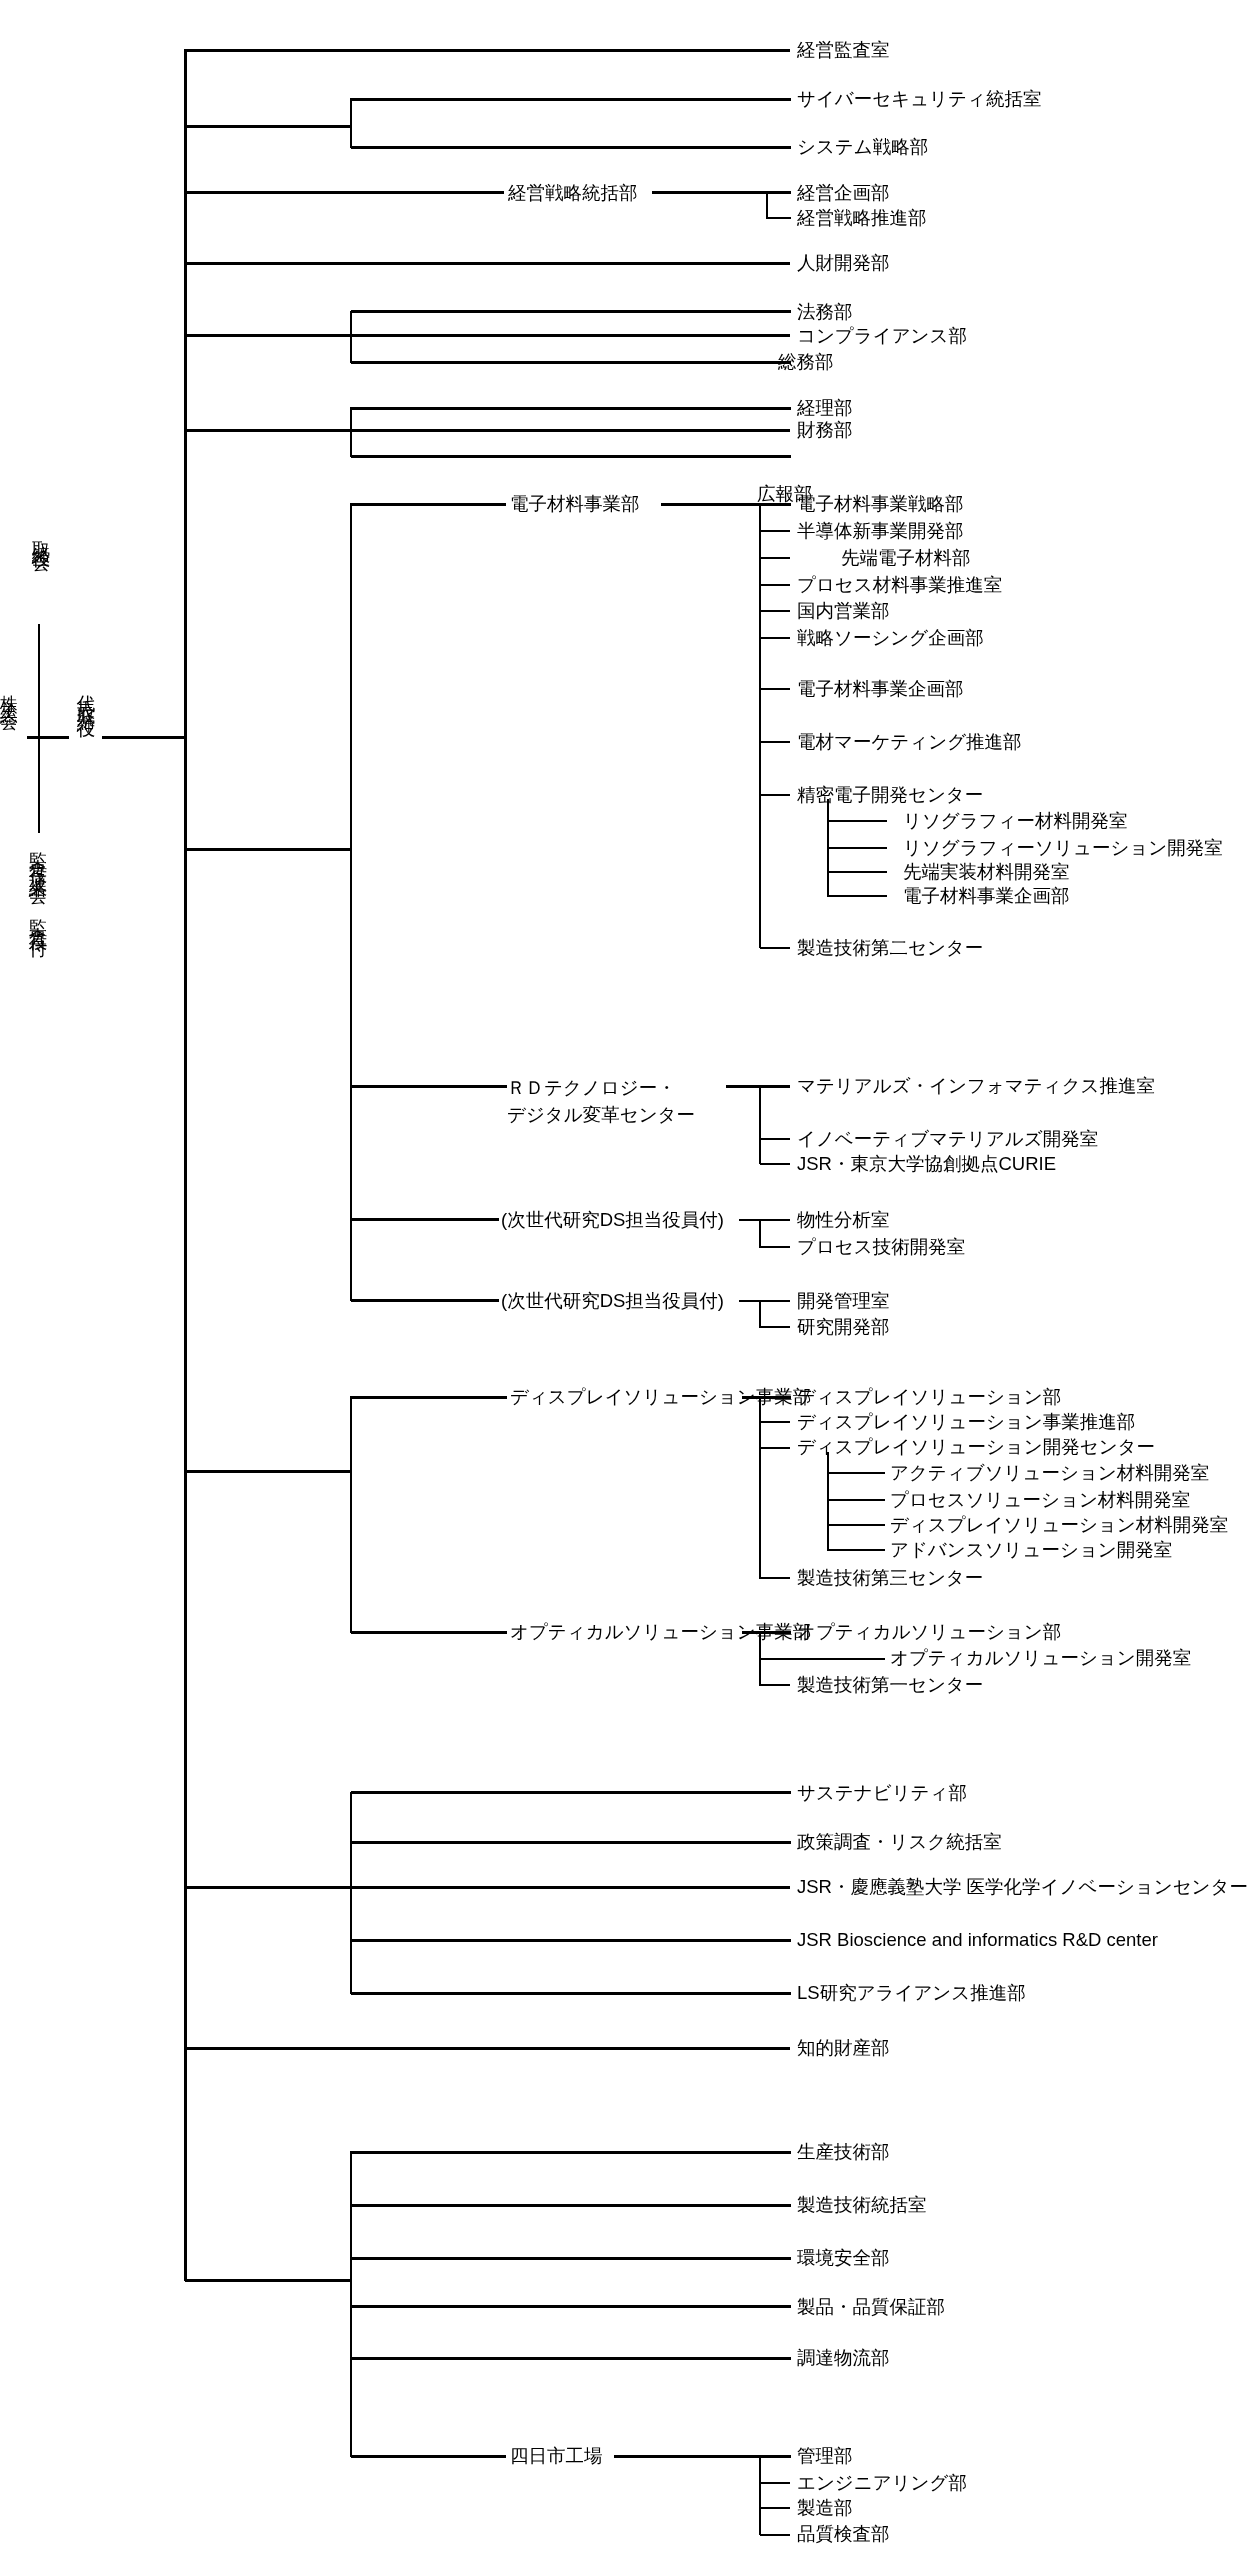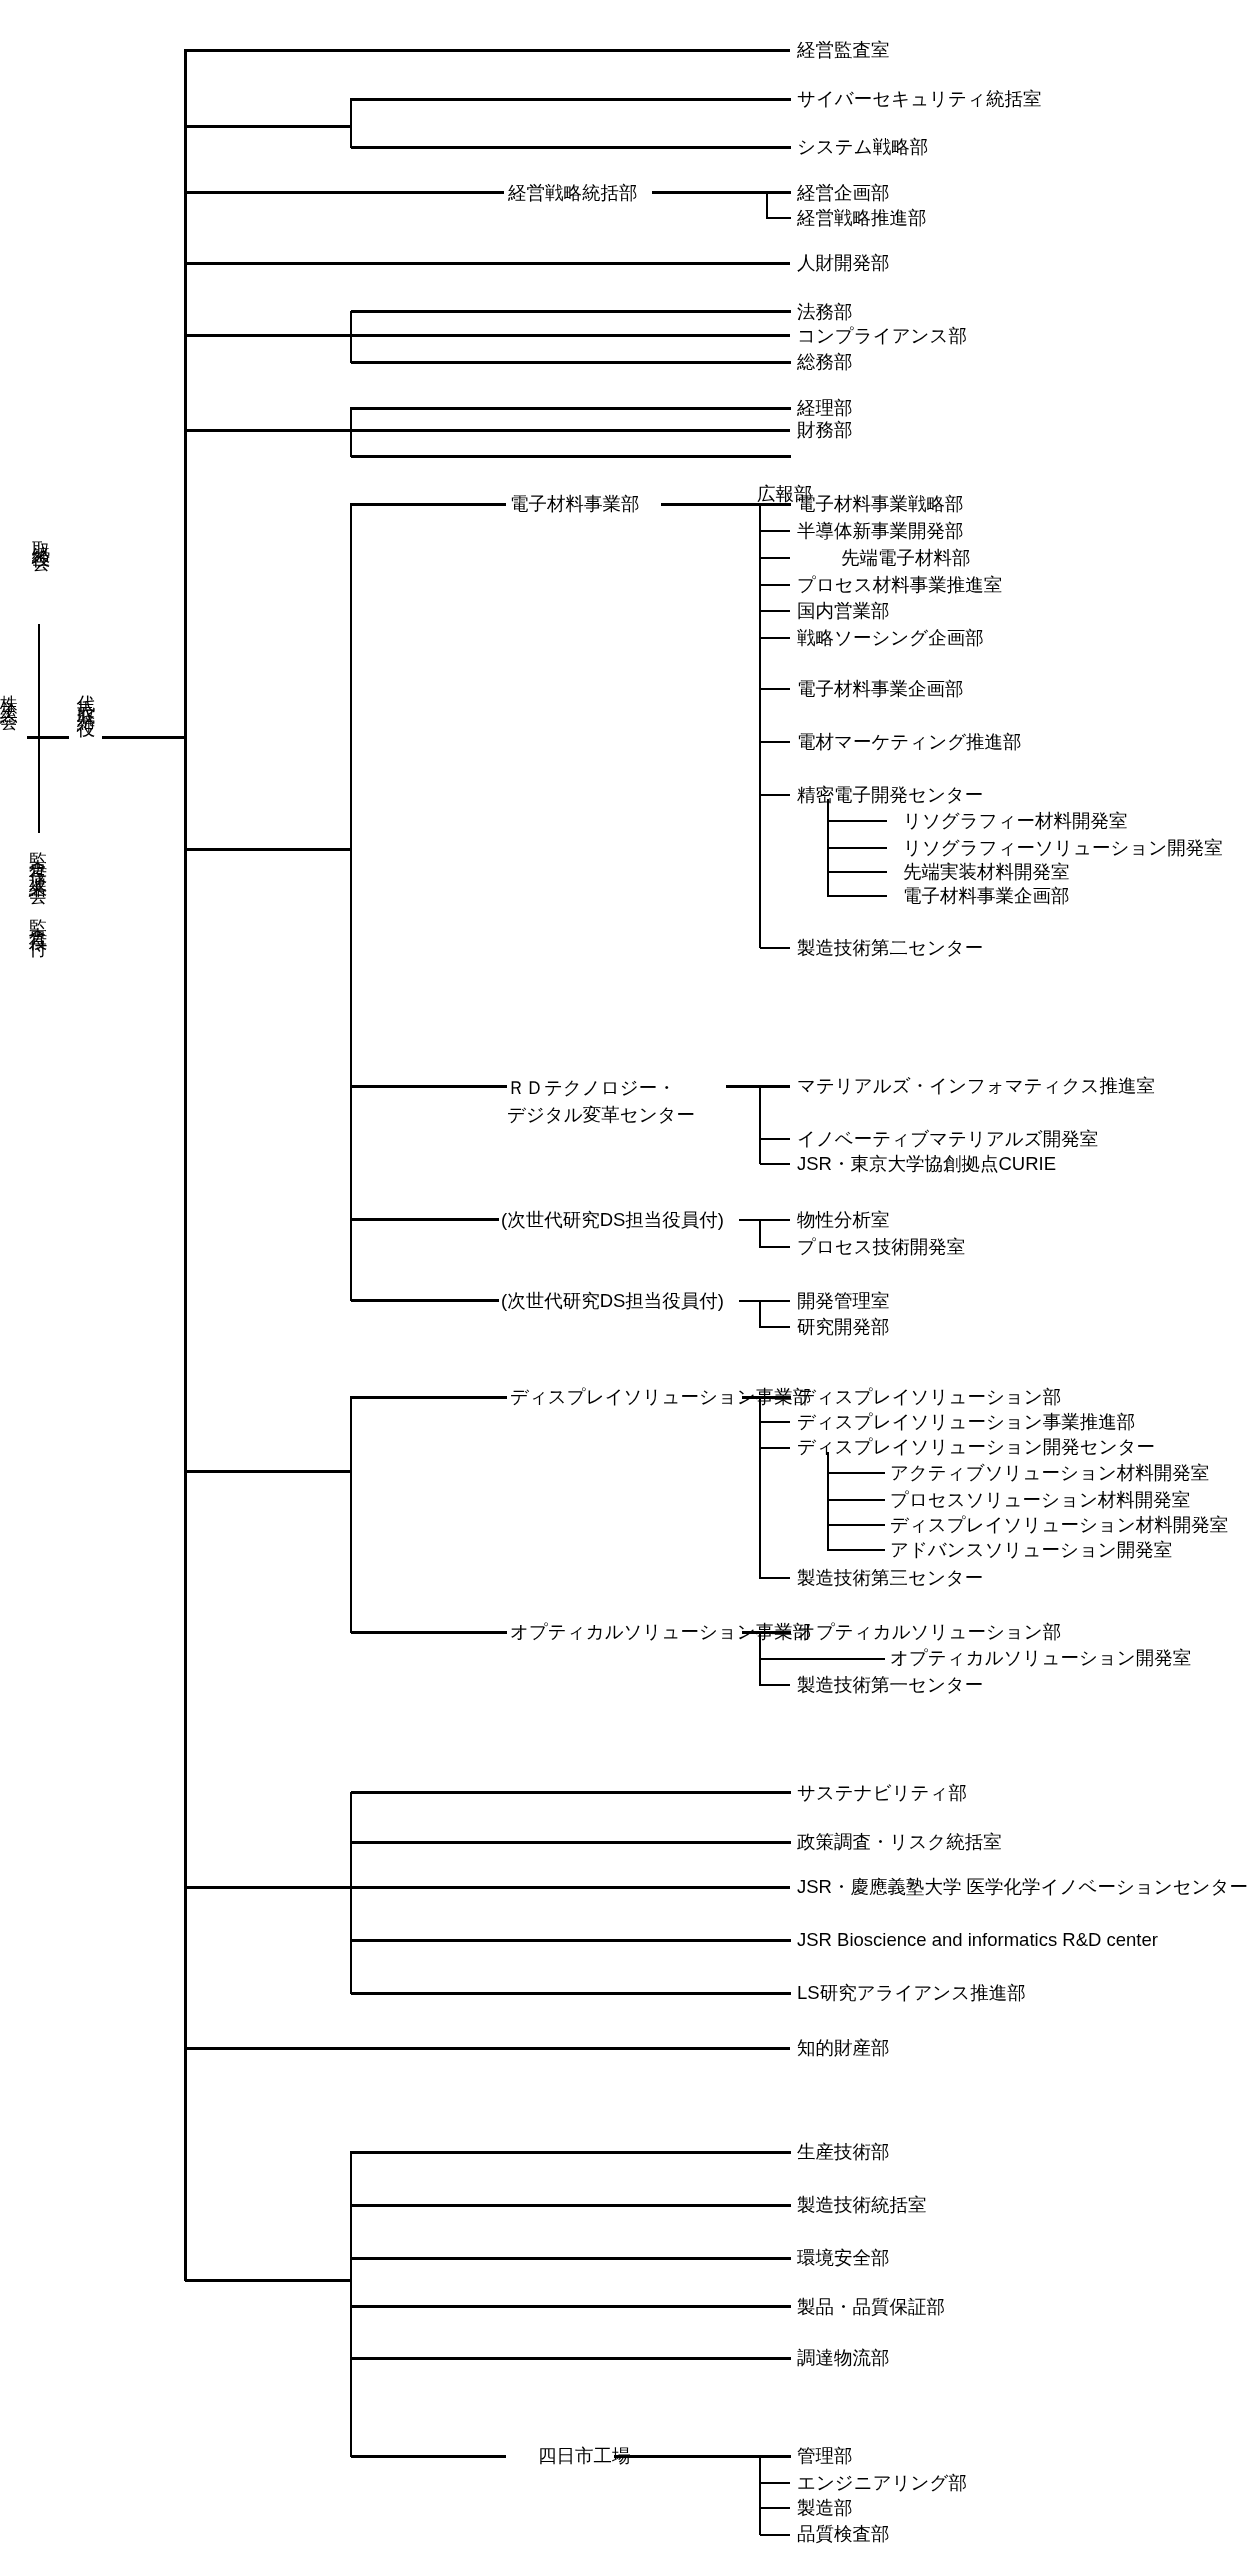--- a/index.html
+++ b/index.html
@@ -128,21 +128,21 @@
     <div class="vline" style="left: 759px; top: 2455px; width: 1.8px; height: 80px; background: rgb(0, 0, 0);"></div>
     <div class="label" style="left: 797px; top: 50px;">経営監査室</div>
     <div class="label" style="left: 797px; top: 99px;">サイバーセキュリティ統括室</div>
     <div class="label" style="left: 797px; top: 147px;">システム戦略部</div>
     <div class="label" style="left: 508px; top: 193px;">経営戦略統括部</div>
     <div class="label" style="left: 797px; top: 193px;">経営企画部</div>
     <div class="label" style="left: 797px; top: 218px;">経営戦略推進部</div>
     <div class="label" style="left: 797px; top: 263px;">人財開発部</div>
     <div class="label" style="left: 797px; top: 312px;">法務部</div>
     <div class="label" style="left: 797px; top: 336px;">コンプライアンス部</div>
-    <div class="label" style="left: 797px; top: 362px; text-align: center;">総務部</div>
+    <div class="label" style="left: 778px; top: 362px; text-align: center;">総務部</div>
     <div class="label" style="left: 797px; top: 408px;">経理部</div>
     <div class="label" style="left: 797px; top: 430px;">財務部</div>
     <div class="label" style="left: 757px; top: 457px; margin-top: 37px;">広報部</div>
     <div class="label" style="left: 510px; top: 504px;">電子材料事業部</div>
     <div class="label" style="left: 797px; top: 504px;">電子材料事業戦略部</div>
     <div class="label" style="left: 797px; top: 531px;">半導体新事業開発部</div>
     <div class="label" style="left: 797px; top: 558px; margin-left: 44px;">先端電子材料部</div>
     <div class="label" style="left: 797px; top: 585px;">プロセス材料事業推進室</div>
     <div class="label" style="left: 797px; top: 611px;">国内営業部</div>
     <div class="label" style="left: 797px; top: 638px;">戦略ソーシング企画部</div>
@@ -182,21 +182,21 @@
     <div class="label" style="left: 797px; top: 1842px;">政策調査・リスク統括室</div>
     <div class="label" style="left: 797px; top: 1887px;">JSR・慶應義塾大学 医学化学イノベーションセンター</div>
     <div class="label" style="left: 797px; top: 1940px;">JSR Bioscience and informatics R&amp;D center</div>
     <div class="label" style="left: 797px; top: 1993px;">LS研究アライアンス推進部</div>
     <div class="label" style="left: 797px; top: 2048px;">知的財産部</div>
     <div class="label" style="left: 797px; top: 2152px;">生産技術部</div>
     <div class="label" style="left: 797px; top: 2205px;">製造技術統括室</div>
     <div class="label" style="left: 797px; top: 2258px;">環境安全部</div>
     <div class="label" style="left: 797px; top: 2307px;">製品・品質保証部</div>
     <div class="label" style="left: 797px; top: 2358px;">調達物流部</div>
-    <div class="label" style="left: 538px; top: 2456px;">四日市工場</div>
+    <div class="label" style="left: 510px; top: 2456px;">四日市工場</div>
     <div class="label" style="left: 797px; top: 2456px;">管理部</div>
     <div class="label" style="left: 797px; top: 2483px;">エンジニアリング部</div>
     <div class="label" style="left: 797px; top: 2508px;">製造部</div>
     <div class="label" style="left: 797px; top: 2534px;">品質検査部</div>
     <div class="vtext" style="left: 41px; top: 526px; font-size: 18.5px; letter-spacing: 4.4px; transform: translateX(-50%);">取締役会</div>
     <div class="vtext" style="left: 8.8px; top: 680px; font-size: 17.7px; letter-spacing: 6.2px; transform: translateX(-50%);">株主総会</div>
     <div class="vtext" style="left: 86px; top: 680px; font-size: 18.5px; letter-spacing: 6.2px; transform: translateX(-50%);">代表取締役</div>
     <div class="vtext" style="left: 38px; top: 837px; font-size: 18.5px; letter-spacing: 7px; transform: translateX(-50%);">監査役連絡会―監査役付</div>
   </div>
 

